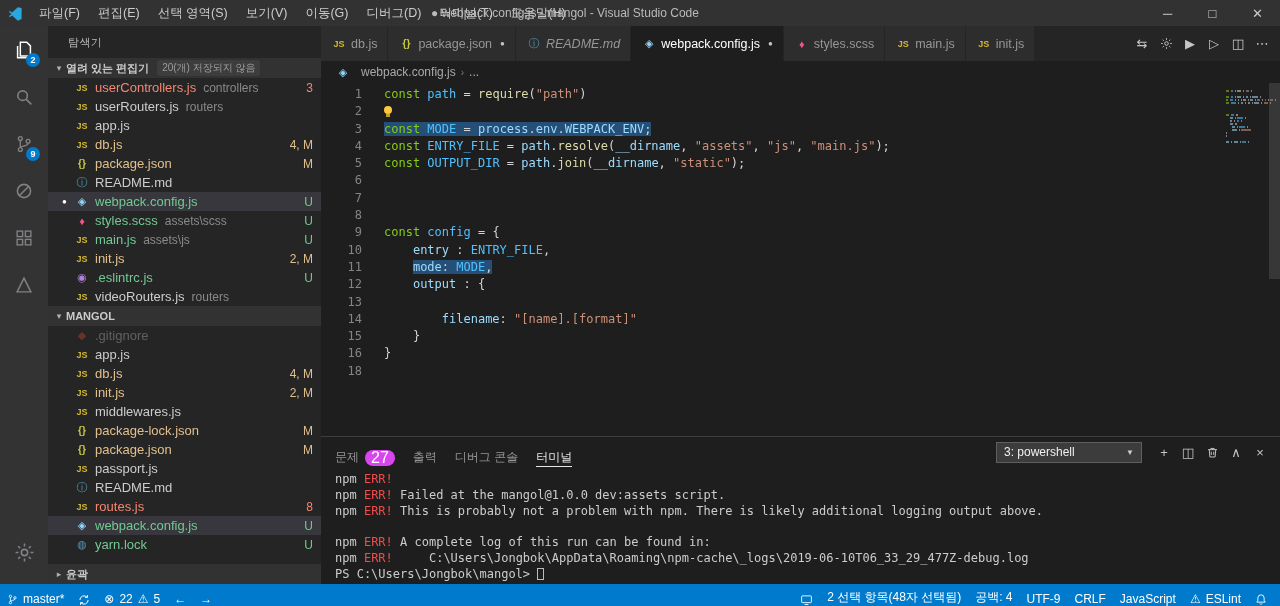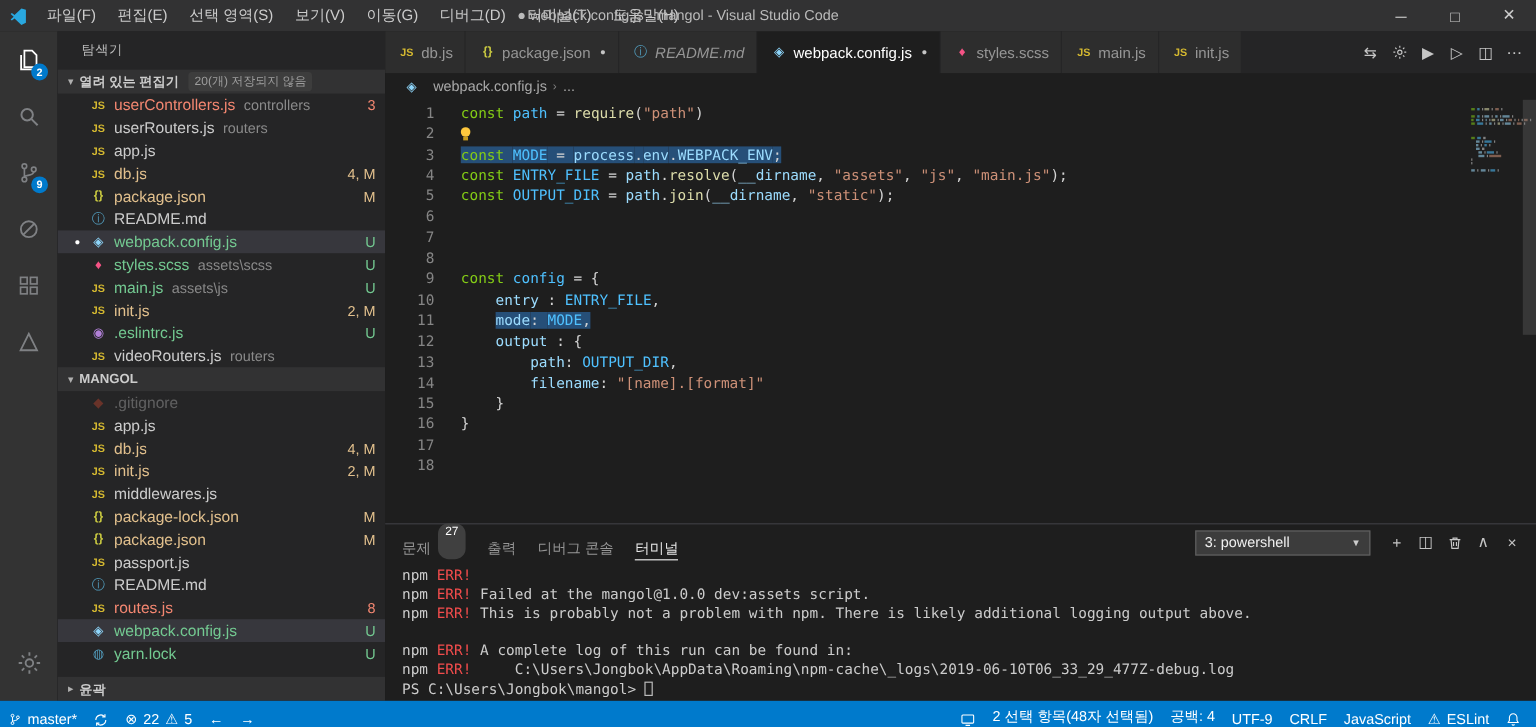--- a/index.html
+++ b/index.html
@@ -91,21 +91,21 @@
   .mm-line{height:2px;margin-bottom:1px;display:flex;gap:2px}
   .mm-tk{height:2px;background:currentColor;opacity:.55;display:inline-block}
   .scrollbar-thumb{position:absolute;right:0;top:0;width:11px;height:196px;background:rgba(121,121,121,.28)}
 
   
   .panel{flex:0 0 148px;border-top:1px solid #3e3e42;display:flex;flex-direction:column;background:#1e1e1e}
   .panel-header{flex:0 0 30px;display:flex;align-items:center;padding:0 8px 0 14px}
   .ptab{margin-right:18px;font-size:12px;color:#969696;height:30px;display:flex;align-items:flex-end;gap:6px;
     border-bottom:1px solid transparent;white-space:nowrap}
   .ptab.active{color:#e7e7e7;border-bottom-color:#e7e7e7}
-  .pbadge{background:#404040;color:#ffffff;border-radius:9px;padding:0 6px;font-size:10px;height:30px;
+  .pbadge{background:#d946ef;color:#ffffff;border-radius:9px;padding:0 6px;font-size:16px;height:16px;
     line-height:15px}
   .panel-spacer{flex:1}
   .term-picker{display:flex;align-items:center;justify-content:space-between;background:#3c3c3c;
     border:1px solid #5f5f5f;color:#f0f0f0;font-size:12px;height:21px;width:146px;padding:0 7px;margin-right:10px}
   .picker-chevron{font-size:8px;color:#cccccc}
   .panel-actions{display:flex;align-items:center}
   .terminal{flex:1;padding:5px 0 0 14px;font-family:"DejaVu Sans Mono","Liberation Mono",monospace;
     font-size:12px;line-height:15.8px;color:#cccccc;overflow:hidden}
   .tline{white-space:pre;height:15.8px}
   .tk-w{color:#cccccc}
@@ -459,37 +459,32 @@
             <div class="cline">
               <span class="lnum">11</span>
               <span class="ltext"><span class="tk-d">    </span><span class="tk-p tksel">mode</span><span class="tk-d tksel">: </span><span class="tk-v tksel">MODE</span><span class="tk-d tksel">,</span></span>
             </div>
             <div class="cline">
               <span class="lnum">12</span>
               <span class="ltext"><span class="tk-d">    </span><span class="tk-p">output</span><span class="tk-d"> : {</span></span>
             </div>
             <div class="cline">
               <span class="lnum">13</span>
-              <span class="ltext"><span class="tk-d">        </span><span class="tk-p">path</span><span class="tk-d">: </span><span class="tk-v">OUTPUT_DIR</span><span class="tk-d">,</span></span>
             </div>
             <div class="cline">
               <span class="lnum">14</span>
               <span class="ltext"><span class="tk-d">        </span><span class="tk-p">filename</span><span class="tk-d">: </span><span class="tk-s">"[name].[format]"</span></span>
             </div>
             <div class="cline">
               <span class="lnum">15</span>
               <span class="ltext"><span class="tk-d">    }</span></span>
             </div>
             <div class="cline">
               <span class="lnum">16</span>
               <span class="ltext"><span class="tk-d">}</span></span>
-            </div>
-            <div class="cline">
-              <span class="lnum">17</span>
-              <span class="ltext"></span>
             </div>
             <div class="cline">
               <span class="lnum">18</span>
             </div>
           </div>
         <div class="minimap" id="minimap">
             <div class="mm-line">
               <span class="mm-tk tk-k" style="width: 2.75px;"></span>
               <span class="mm-tk tk-v" style="width: 2.2px;"></span>
               <span class="mm-tk tk-d" style="width: 0.55px;"></span>

